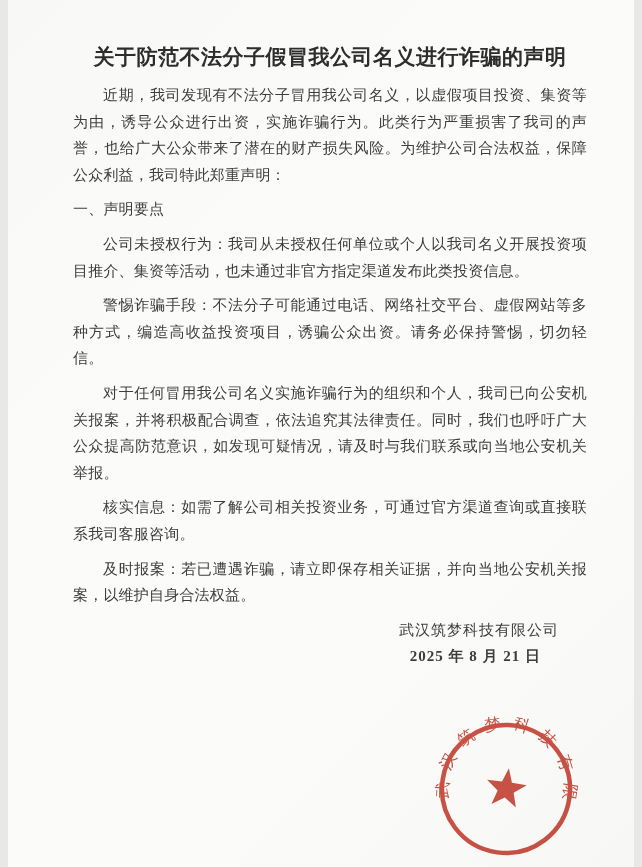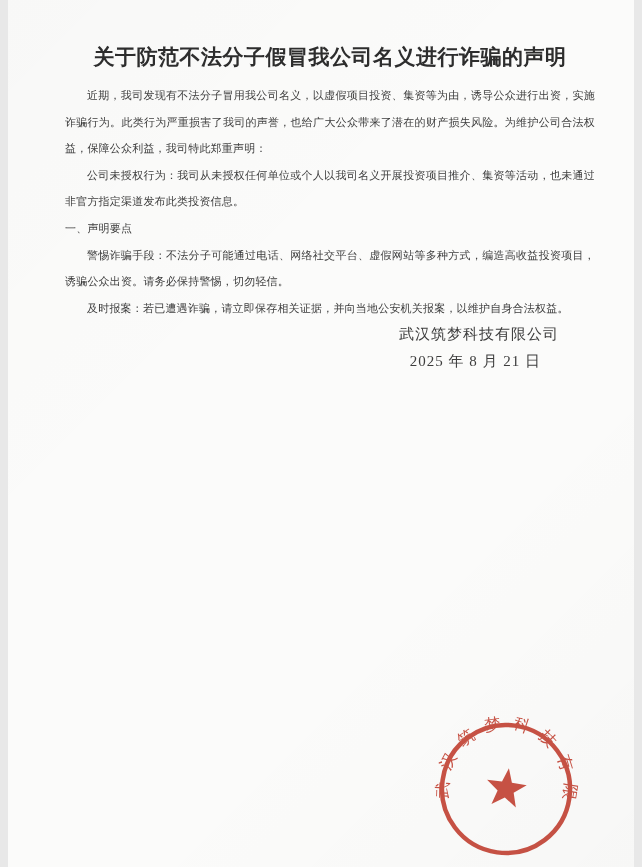--- a/index.html
+++ b/index.html
@@ -25,22 +25,22 @@
   .doc-title {
     font-size: 21px;
     font-weight: bold;
     color: #2d2d2d;
     text-align: center;
     line-height: 26px;
     margin: 0 0 12px 0;
     letter-spacing: 0.5px;
   }
   .doc-body p.para {
-    margin: 0;
-    font-size: 11px;
+    margin: 8px;
+    font-size: 15px;
     line-height: 26.6px;
     text-align: justify;
     text-indent: 2em;
     letter-spacing: 0.2px;
   }
   .doc-body p.para.heading {
     text-indent: 0;
   }
   .sign-company {
     font-size: 15px;
@@ -48,20 +48,21 @@
     text-align: right;
     padding-right: 36px;
     letter-spacing: 1px;
   }
   .sign-date {
     font-size: 15px;
     line-height: 26.6px;
     text-align: right;
     padding-right: 54px;
     letter-spacing: 1px;
+    font-weight: bold;
   }
   .seal {
     position: absolute;
     left: 423px;
     top: 714px;
     width: 150px;
     height: 150px;
     pointer-events: none;
     opacity: 0.85;
     mix-blend-mode: multiply;
@@ -72,23 +73,25 @@
 <body>
 
 <div class="page">
 
   <div class="doc-column">
     <h1 class="doc-title">关于防范不法分子假冒我公司名义进行诈骗的声明</h1>
 
     <div class="doc-body">
 
     <p class="para indent">近期，我司发现有不法分子冒用我公司名义，以虚假项目投资、集资等为由，诱导公众进行出资，实施诈骗行为。此类行为严重损害了我司的声誉，也给广大公众带来了潜在的财产损失风险。为维护公司合法权益，保障公众利益，我司特此郑重声明：</p>
+        <p class="para heading">一、声明要点</p>
         <p class="para indent">公司未授权行为：我司从未授权任何单位或个人以我司名义开展投资项目推介、集资等活动，也未通过非官方指定渠道发布此类投资信息。</p>
-        <p class="para heading">一、声明要点</p>
         <p class="para indent">警惕诈骗手段：不法分子可能通过电话、网络社交平台、虚假网站等多种方式，编造高收益投资项目，诱骗公众出资。请务必保持警惕，切勿轻信。</p>
+        <p class="para indent">对于任何冒用我公司名义实施诈骗行为的组织和个人，我司已向公安机关报案，并将积极配合调查，依法追究其法律责任。同时，我们也呼吁广大公众提高防范意识，如发现可疑情况，请及时与我们联系或向当地公安机关举报。</p>
+        <p class="para indent">核实信息：如需了解公司相关投资业务，可通过官方渠道查询或直接联系我司客服咨询。</p>
         <p class="para indent">及时报案：若已遭遇诈骗，请立即保存相关证据，并向当地公安机关报案，以维护自身合法权益。</p>
       </div>
 
     <div class="sign-company">武汉筑梦科技有限公司</div>
     <div class="sign-date">2025 年 8 月 21 日</div>
   </div>
 
   <div class="seal">
     <svg width="150" height="150" viewBox="0 0 150 150">
       <g transform="rotate(8 75 75)">

